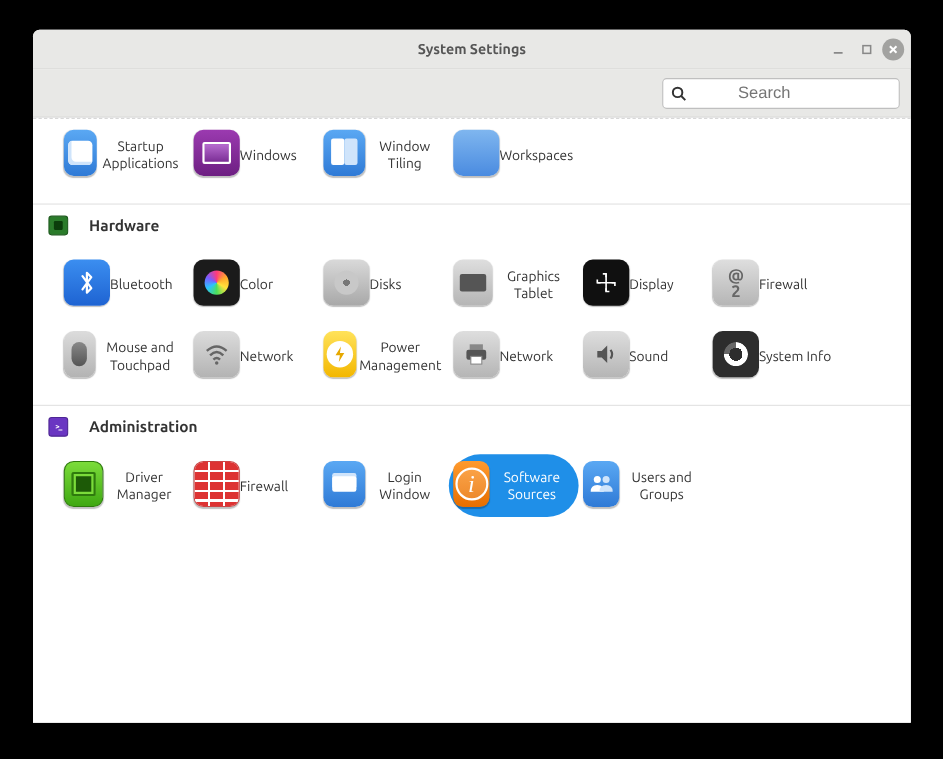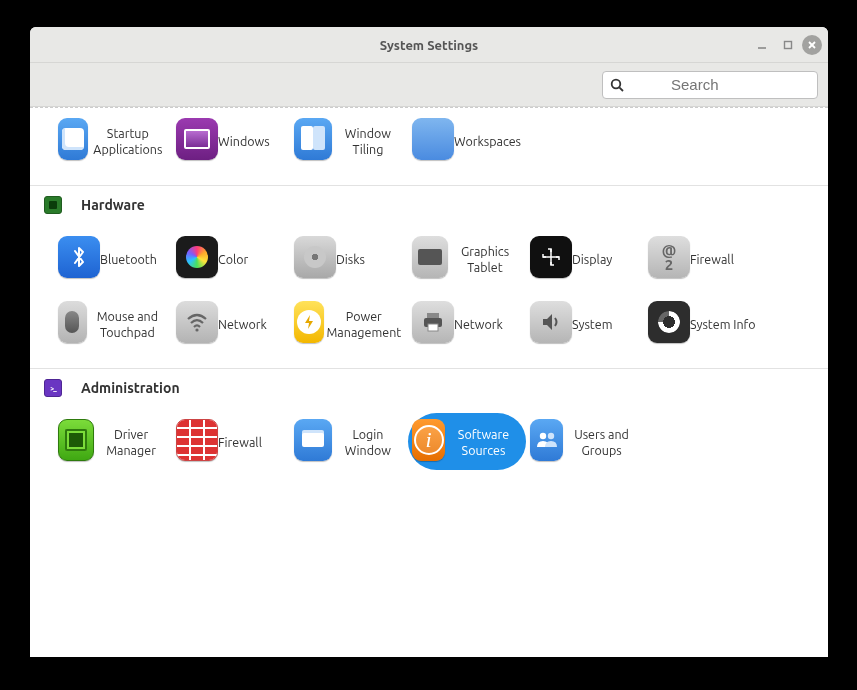--- a/index.html
+++ b/index.html
@@ -375,21 +375,21 @@
         </div>
         <div class="label">Network</div>
       </div>
       <div class="item">
         <div class="icon i-sound">
           <svg width="26" height="26" viewBox="0 0 26 26">
               <path d="M5 10 L9 10 L14 5 L14 21 L9 16 L5 16 Z" fill="#555"></path>
               <path d="M17 9 Q20 13 17 17" fill="none" stroke="#555" stroke-width="2"></path>
             </svg>
         </div>
-        <div class="label">System</div>
+        <div class="label">Sound</div>
       </div>
       <div class="item">
         <div class="icon i-sysinfo"></div>
         <div class="label">System Info</div>
       </div>
     </div>
 
     <div class="section-header">
       <span class="sec-icon sec-admin"></span>
       <span>Administration</span>

